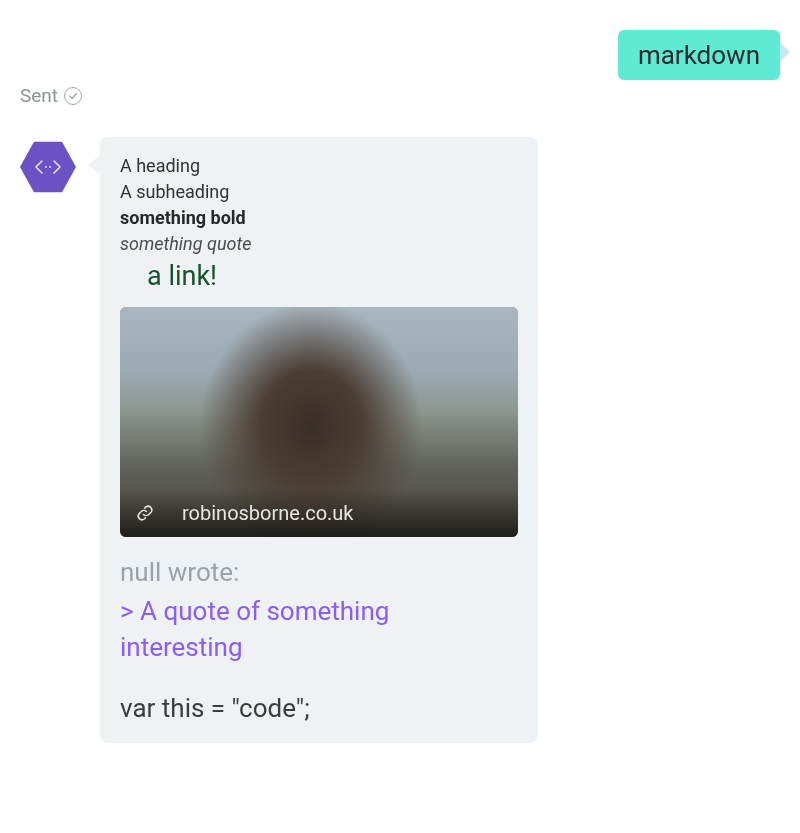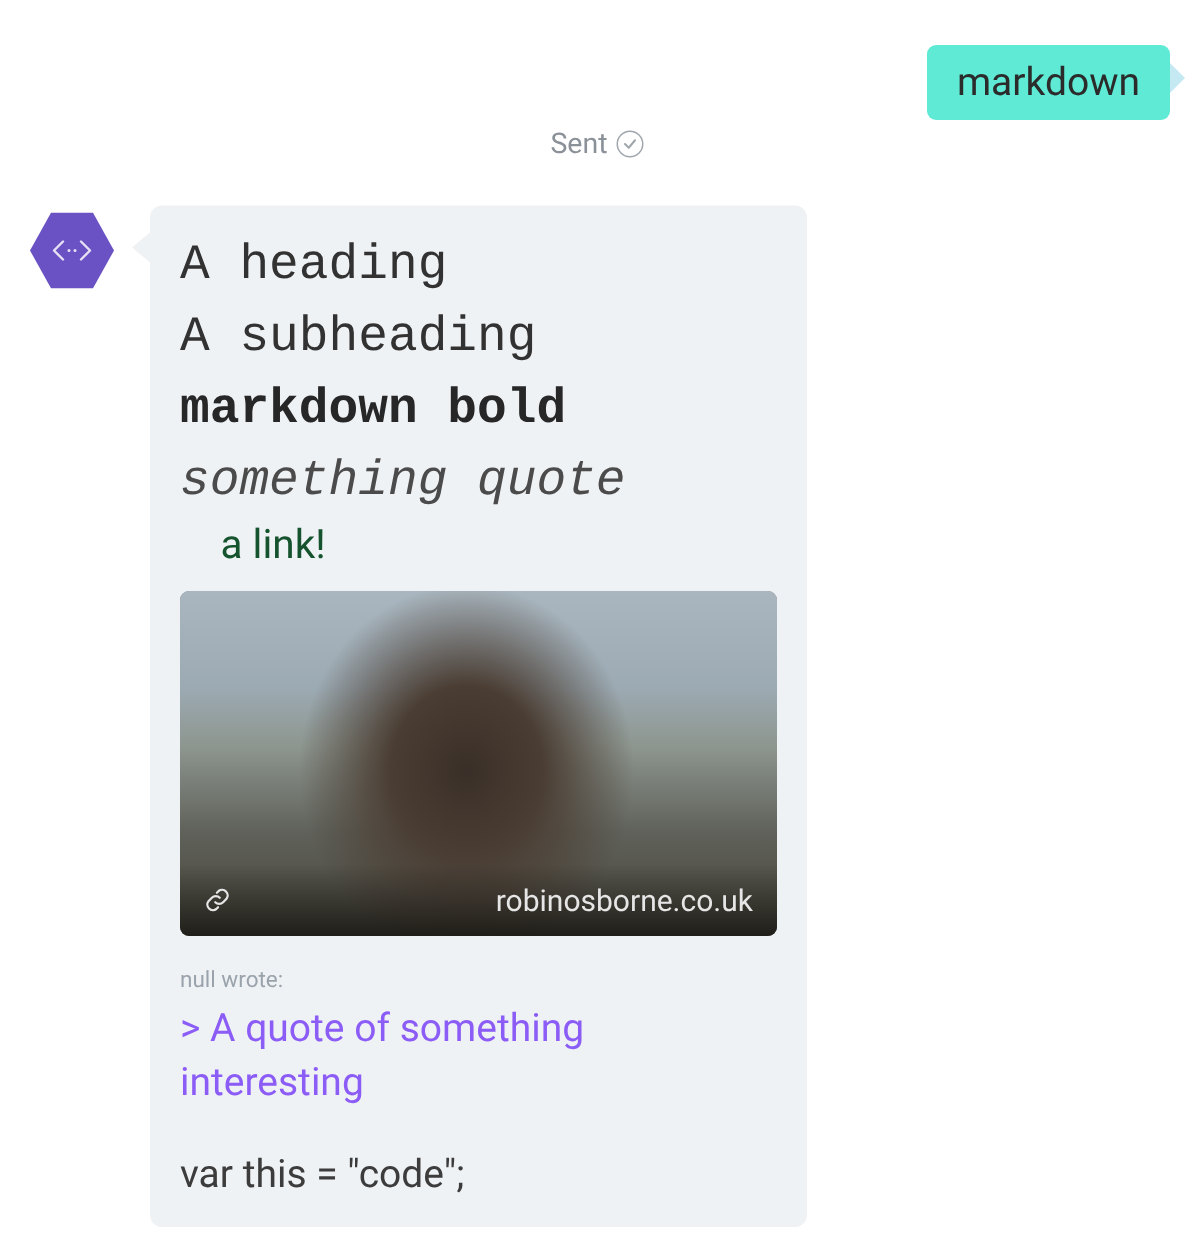--- a/index.html
+++ b/index.html
@@ -32,21 +32,21 @@
     position: absolute;
     right: -10px;
     top: 12px;
     width: 0; height: 0;
     border-top: 10px solid transparent;
     border-bottom: 10px solid transparent;
     border-left: 10px solid #c5e9f3;
   }
   .sent-row {
     display: flex;
-    justify-content: center;
+    justify-content: flex-start;
     align-items: center;
     gap: 6px;
     color: #8b9198;
     font-size: 19px;
     margin-bottom: 30px;
     padding-right: 4px;
   }
   .bot-row {
     display: flex;
     align-items: flex-start;
@@ -79,21 +79,21 @@
   .bot-bubble::before {
     content: "";
     position: absolute;
     left: -12px;
     top: 18px;
     width: 0; height: 0;
     border-top: 10px solid transparent;
     border-bottom: 10px solid transparent;
     border-right: 12px solid #eff2f5;
   }
-  .line { font-size: 33px; line-height: 1.45; color: #323232; font-family: Liberation Mono, monospace; }
+  .line { font-size: 18px; line-height: 1.45; color: #323232; }
   .bold { font-weight: 700; color: #272727; }
   .italic { font-style: italic; color: #4b4b4b; }
   .link { color: #14532d; font-size: 27px; line-height: 1.45; margin-left: 27px; }
   .card {
     margin-top: 10px;
     border-radius: 6px;
     overflow: hidden;
     position: relative;
     width: 100%;
     height: 230px;
@@ -107,29 +107,28 @@
       linear-gradient(to bottom, #a9b6bf 0%, #9caab3 28%, #8d968f 45%, #5f615a 70%, #474338 100%);
     filter: blur(0.4px);
   }
   .card-overlay {
     position: absolute;
     left: 0; right: 0; bottom: 0;
     padding: 12px 16px;
     background: linear-gradient(to top, rgba(0,0,0,0.55), rgba(0,0,0,0));
     display: flex;
     align-items: center;
-    gap: 10px;
+    gap: 28px;
     color: #e6e6e6;
     font-size: 20px;
-    justify-content: space-between;
   }
   .quote-author {
     margin-top: 20px;
     color: #9aa3ac;
-    font-size: 15px;
+    font-size: 26px;
   }
   .quote-body {
     margin-top: 6px;
     font-size: 26px;
     color: #8b5cf6;
     line-height: 1.4;
   }
   .code-line {
     margin-top: 28px;
     font-size: 26px;
@@ -174,21 +173,21 @@
           <path d="M21 4 L27 10 L21 16" stroke="#e6e0f4" stroke-width="1.6" fill="none" stroke-linecap="round" stroke-linejoin="round"></path>
           <circle cx="13" cy="10" r="1" fill="#e6e0f4"></circle>
           <circle cx="17" cy="10" r="1" fill="#e6e0f4"></circle>
         </svg>
       </div>
     </div>
 
     <div class="bot-bubble">
       <div class="line">A heading</div>
       <div class="line">A subheading</div>
-      <div class="line bold">markdown bold</div>
+      <div class="line bold">something bold</div>
       <div class="line italic">something quote</div>
       <div class="link">a link!</div>
 
       <div class="card">
         <div class="card-img"></div>
         <div class="card-overlay">
           <span class="link-ico">
             <svg width="18" height="18" viewBox="0 0 24 24">
               <path d="M10 14a5 5 0 0 0 7 0l3-3a5 5 0 0 0-7-7l-1.5 1.5" stroke="#e6e6e6" stroke-width="2" fill="none" stroke-linecap="round"></path>
               <path d="M14 10a5 5 0 0 0-7 0l-3 3a5 5 0 0 0 7 7l1.5-1.5" stroke="#e6e6e6" stroke-width="2" fill="none" stroke-linecap="round"></path>

